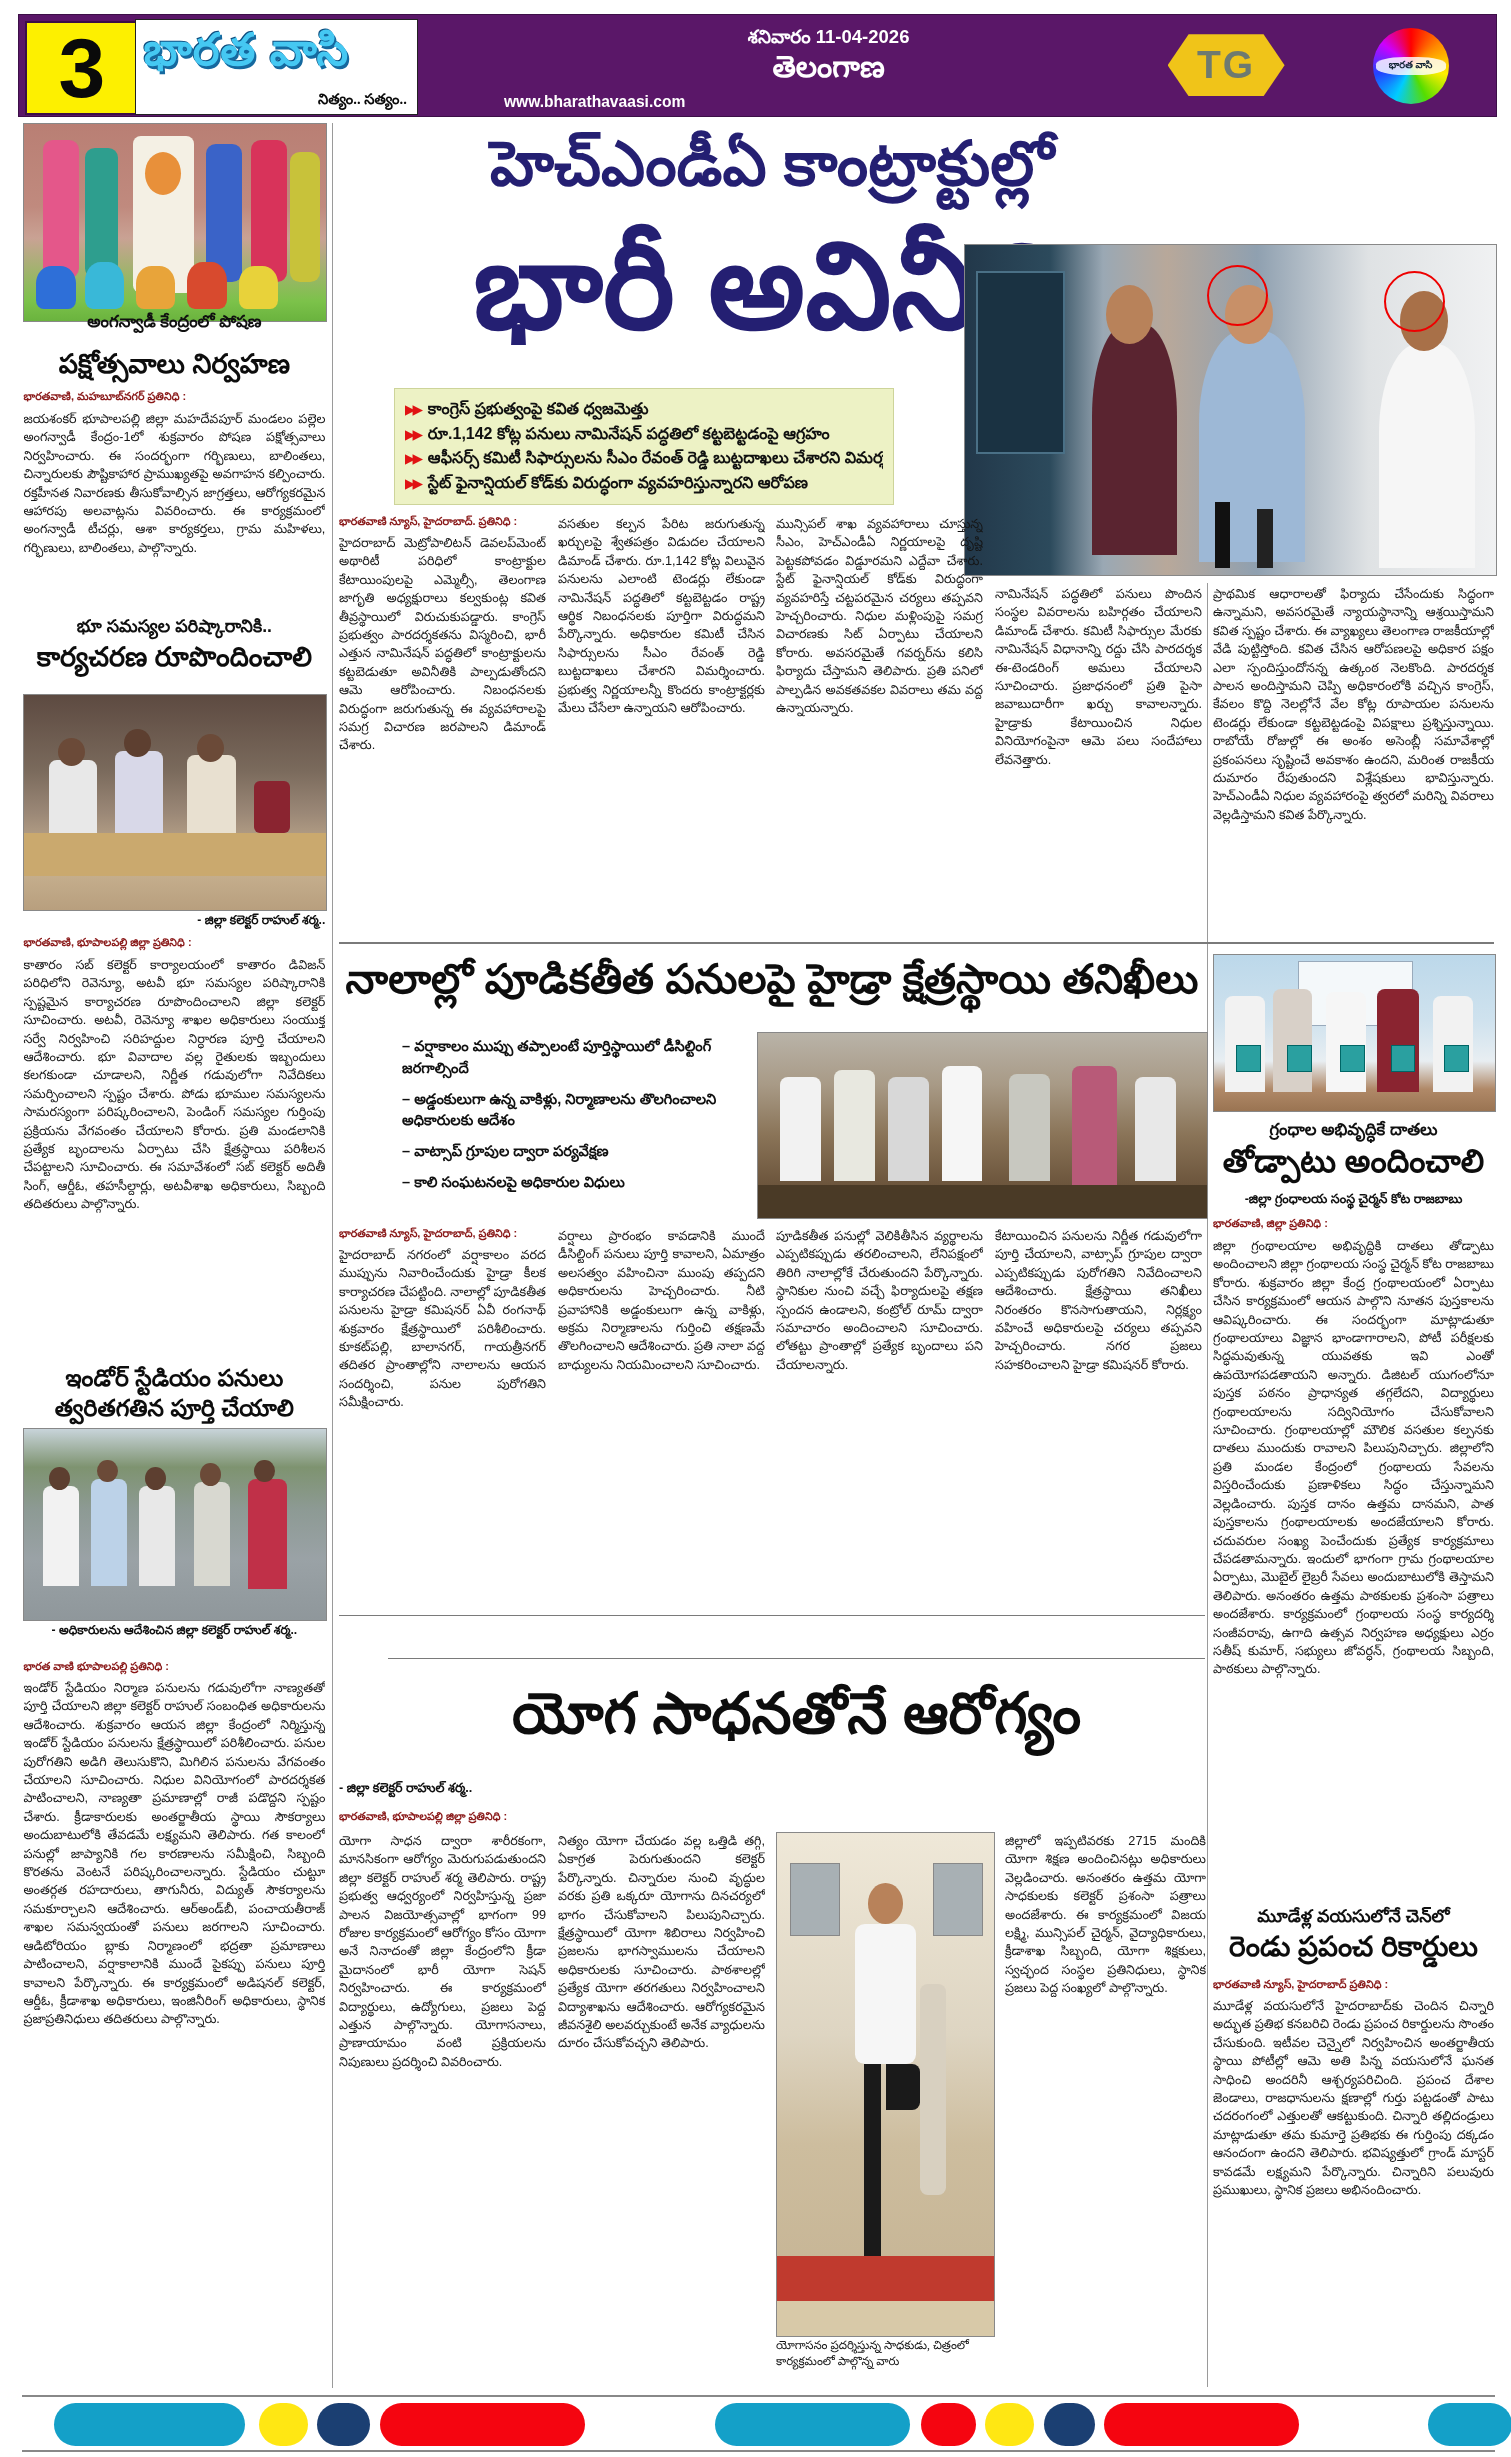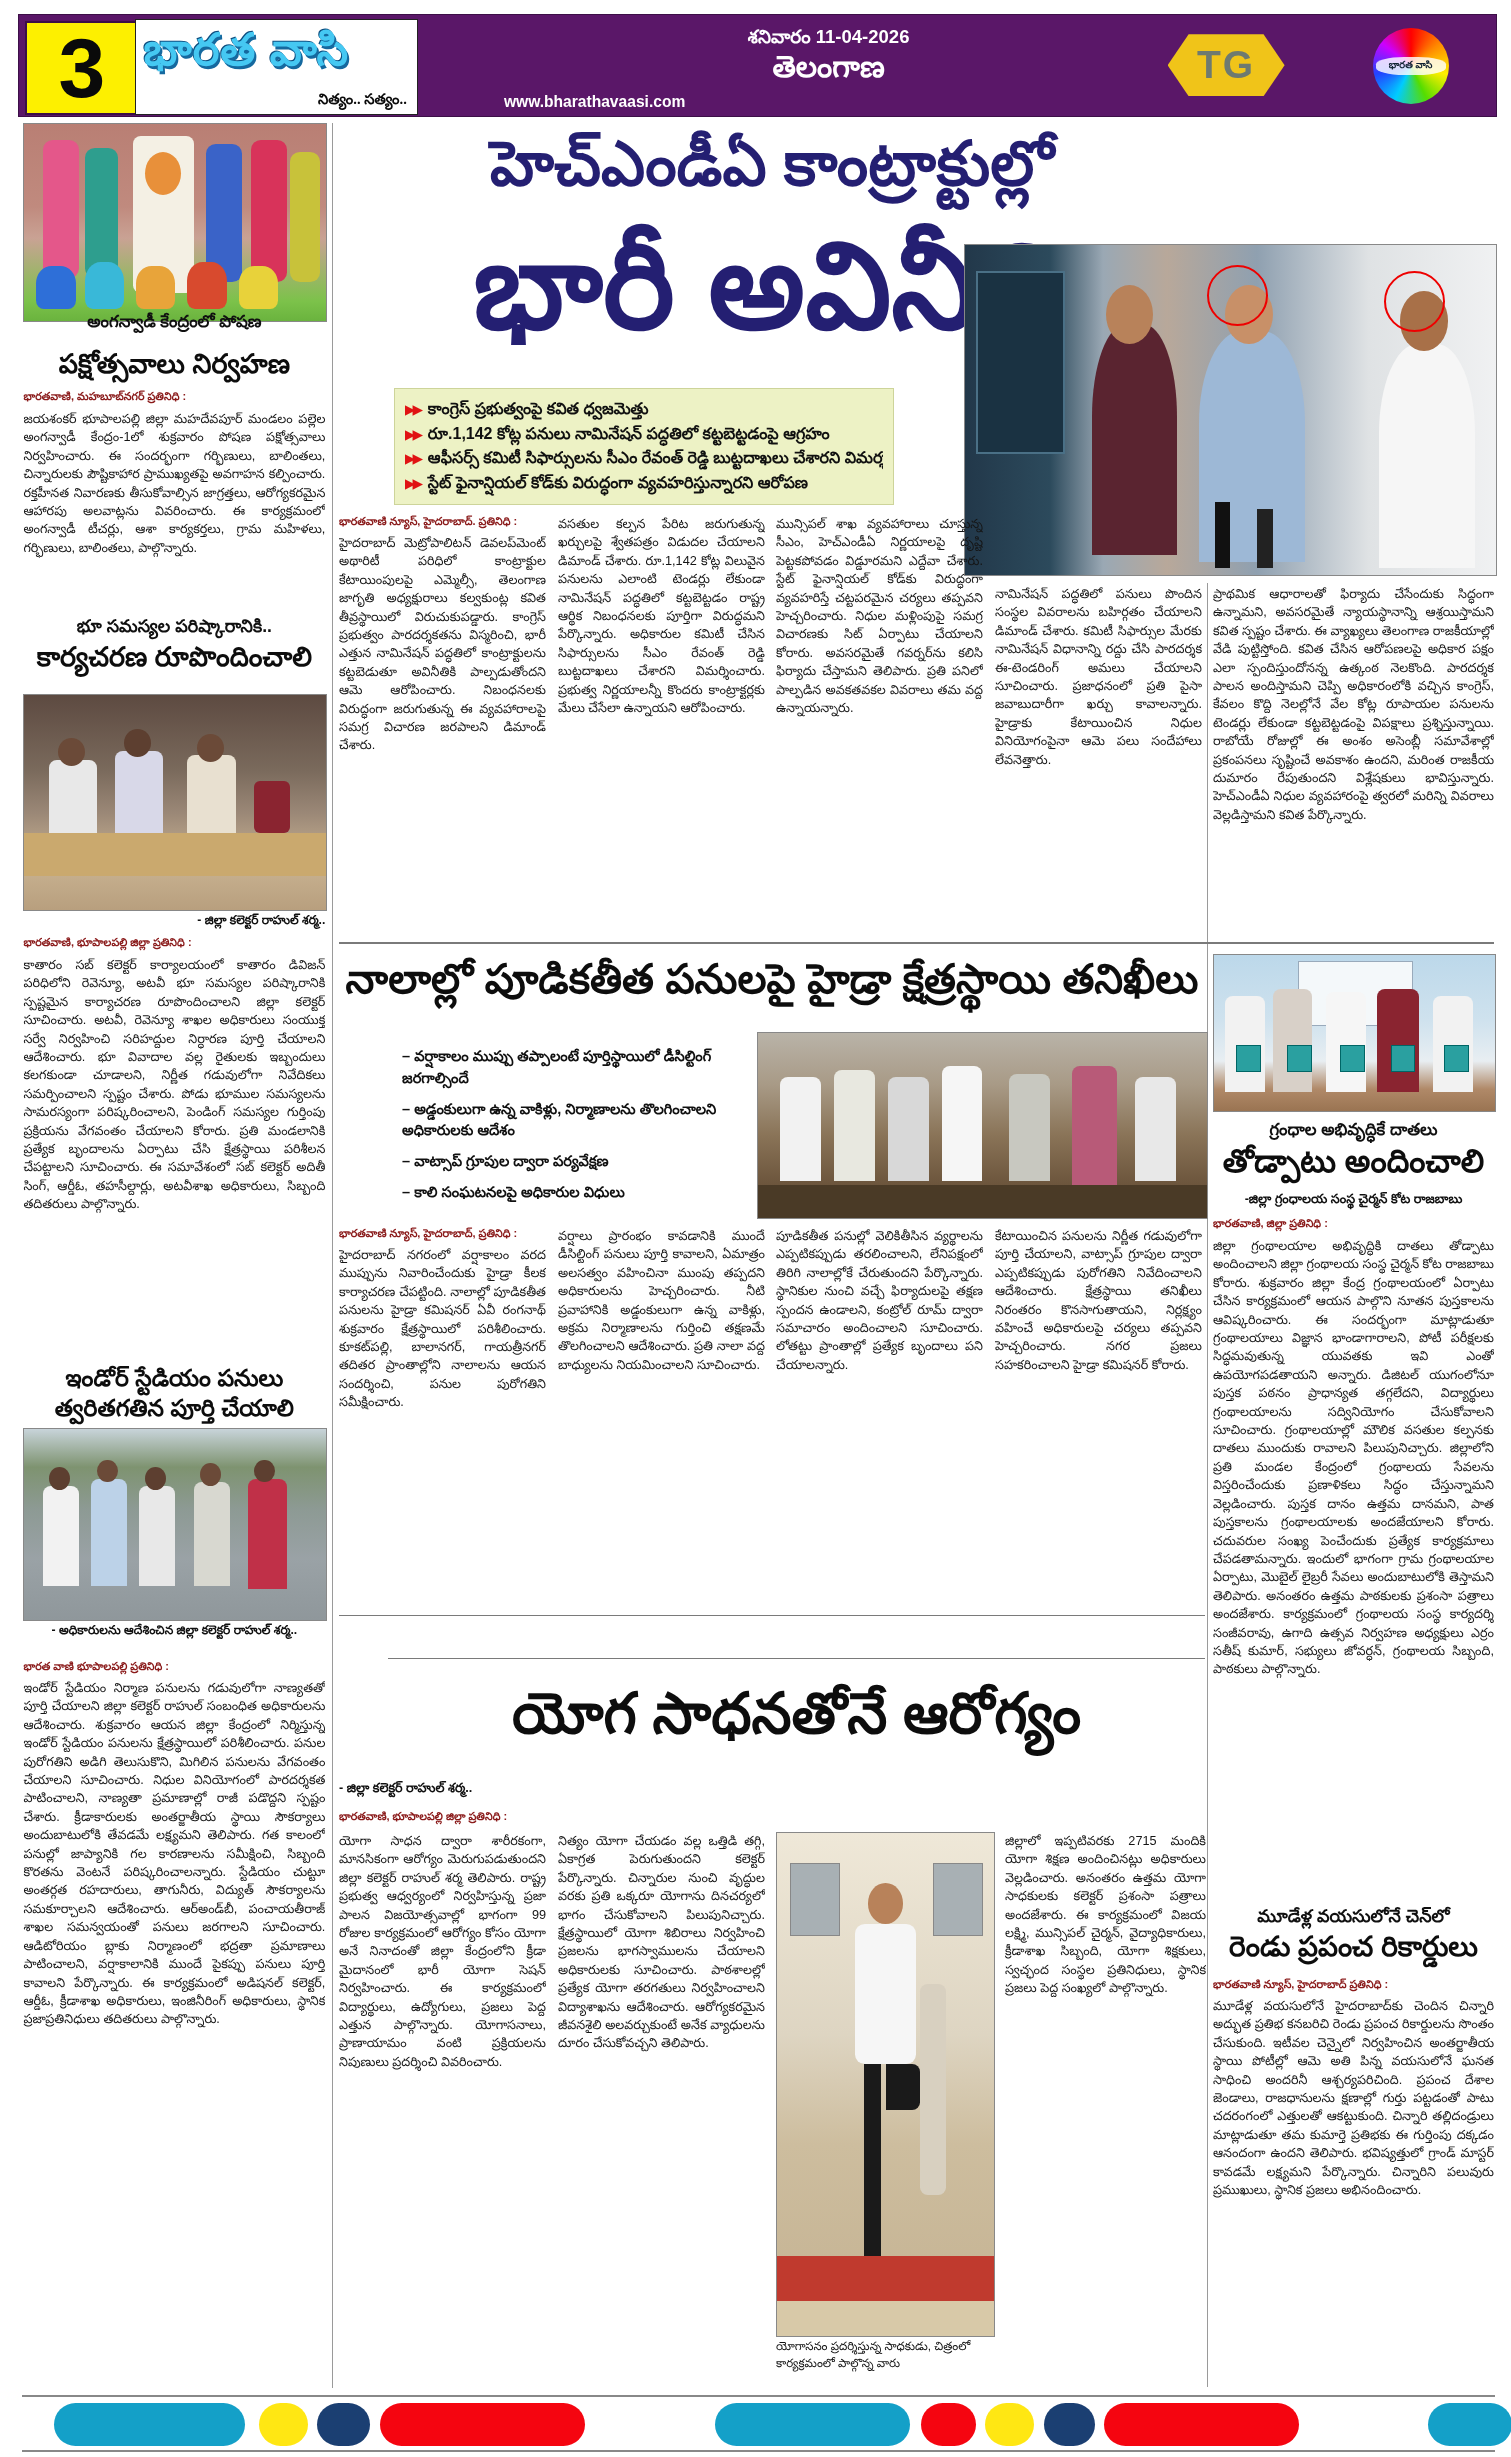--- a/index.html
+++ b/index.html
@@ -159,21 +159,21 @@
   </div>
 
   <div class="abs dateline" style="left:339px;top:515px;width:207px;">భారతవాణి న్యూస్, హైదరాబాద్. ప్రతినిధి :</div>
   <div class="abs body-txt" style="left:339px;top:534px;width:207px;height:402px;">హైదరాబాద్ మెట్రోపాలిటన్ డెవలప్‌మెంట్ అథారిటీ పరిధిలో కాంట్రాక్టుల కేటాయింపులపై ఎమ్మెల్సీ, తెలంగాణ జాగృతి అధ్యక్షురాలు కల్వకుంట్ల కవిత తీవ్రస్థాయిలో విరుచుకుపడ్డారు. కాంగ్రెస్ ప్రభుత్వం పారదర్శకతను విస్మరించి, భారీ ఎత్తున నామినేషన్ పద్ధతిలో కాంట్రాక్టులను కట్టబెడుతూ అవినీతికి పాల్పడుతోందని ఆమె ఆరోపించారు. నిబంధనలకు విరుద్ధంగా జరుగుతున్న ఈ వ్యవహారాలపై సమగ్ర విచారణ జరపాలని డిమాండ్ చేశారు.</div>
   <div class="abs body-txt" style="left:558px;top:515px;width:207px;height:421px;">వసతుల కల్పన పేరిట జరుగుతున్న ఖర్చులపై శ్వేతపత్రం విడుదల చేయాలని డిమాండ్ చేశారు. రూ.1,142 కోట్ల విలువైన పనులను ఎలాంటి టెండర్లు లేకుండా నామినేషన్ పద్ధతిలో కట్టబెట్టడం రాష్ట్ర ఆర్థిక నిబంధనలకు పూర్తిగా విరుద్ధమని పేర్కొన్నారు. అధికారుల కమిటీ చేసిన సిఫార్సులను సీఎం రేవంత్ రెడ్డి బుట్టదాఖలు చేశారని విమర్శించారు. ప్రభుత్వ నిర్ణయాలన్నీ కొందరు కాంట్రాక్టర్లకు మేలు చేసేలా ఉన్నాయని ఆరోపించారు.</div>
   <div class="abs body-txt" style="left:776px;top:515px;width:207px;height:421px;">మున్సిపల్ శాఖ వ్యవహారాలు చూస్తున్న సీఎం, హెచ్ఎండీఏ నిర్ణయాలపై దృష్టి పెట్టకపోవడం విడ్డూరమని ఎద్దేవా చేశారు. స్టేట్ ఫైనాన్షియల్ కోడ్‌కు విరుద్ధంగా వ్యవహరిస్తే చట్టపరమైన చర్యలు తప్పవని హెచ్చరించారు. నిధుల మళ్లింపుపై సమగ్ర విచారణకు సిట్ ఏర్పాటు చేయాలని కోరారు. అవసరమైతే గవర్నర్‌ను కలిసి ఫిర్యాదు చేస్తామని తెలిపారు. ప్రతి పనిలో పాల్పడిన అవకతవకల వివరాలు తమ వద్ద ఉన్నాయన్నారు.</div>
   <div class="abs body-txt" style="left:995px;top:585px;width:207px;height:351px;">నామినేషన్ పద్ధతిలో పనులు పొందిన సంస్థల వివరాలను బహిర్గతం చేయాలని డిమాండ్ చేశారు. కమిటీ సిఫార్సుల మేరకు నామినేషన్ విధానాన్ని రద్దు చేసి పారదర్శక ఈ-టెండరింగ్ అమలు చేయాలని సూచించారు. ప్రజాధనంలో ప్రతి పైసా జవాబుదారీగా ఖర్చు కావాలన్నారు. హైడ్రాకు కేటాయించిన నిధుల వినియోగంపైనా ఆమె పలు సందేహాలు లేవనెత్తారు.</div>
   <div class="abs body-txt" style="left:1213px;top:585px;width:281px;height:351px;">ప్రాథమిక ఆధారాలతో ఫిర్యాదు చేసేందుకు సిద్ధంగా ఉన్నామని, అవసరమైతే న్యాయస్థానాన్ని ఆశ్రయిస్తామని కవిత స్పష్టం చేశారు. ఈ వ్యాఖ్యలు తెలంగాణ రాజకీయాల్లో వేడి పుట్టిస్తోంది. కవిత చేసిన ఆరోపణలపై అధికార పక్షం ఎలా స్పందిస్తుందోనన్న ఉత్కంఠ నెలకొంది. పారదర్శక పాలన అందిస్తామని చెప్పి అధికారంలోకి వచ్చిన కాంగ్రెస్, కేవలం కొద్ది నెలల్లోనే వేల కోట్ల రూపాయల పనులను టెండర్లు లేకుండా కట్టబెట్టడంపై విపక్షాలు ప్రశ్నిస్తున్నాయి. రాబోయే రోజుల్లో ఈ అంశం అసెంబ్లీ సమావేశాల్లో ప్రకంపనలు సృష్టించే అవకాశం ఉందని, మరింత రాజకీయ దుమారం రేపుతుందని విశ్లేషకులు భావిస్తున్నారు. హెచ్ఎండీఏ నిధుల వ్యవహారంపై త్వరలో మరిన్ని వివరాలు వెల్లడిస్తామని కవిత పేర్కొన్నారు.</div>
 
   <div class="abs headline" style="left:339px;top:956px;width:866px;font-size:41px;white-space:nowrap;">నాలాల్లో పూడికతీత పనులపై హైడ్రా క్షేత్రస్థాయి తనిఖీలు</div>
-  <div class="abs dashlist" style="left:402px;top:1036px;width:341px;height:183px;overflow:hidden;margin-top:10px;">
+  <div class="abs dashlist" style="left:402px;top:1036px;width:341px;height:183px;overflow:hidden;">
     <div>వర్షాకాలం ముప్పు తప్పాలంటే పూర్తిస్థాయిలో డీసిల్టింగ్ జరగాల్సిందే</div>
     <div>అడ్డంకులుగా ఉన్న వాకిళ్లు, నిర్మాణాలను తొలగించాలని అధికారులకు ఆదేశం</div>
     <div>వాట్సాప్ గ్రూపుల ద్వారా పర్యవేక్షణ</div>
     <div>కాలి సంఘటనలపై అధికారుల విధులు</div>
   </div>
   <div class="abs photo" style="left:757px;top:1032px;width:449px;height:185px;background:linear-gradient(180deg,#b9b3a8 0%,#a89a86 28%,#8a7458 55%,#6e573e 80%,#5d4832 100%);">
     <div class="pe" style="left:5%;top:24%;width:9%;height:56%;background:#f2f2f2;border-radius:7.8px 7.8px 0 0;"></div>
     <div class="pe" style="left:17%;top:20%;width:9%;height:60%;background:#e8e8e0;border-radius:7.8px 7.8px 0 0;"></div>
     <div class="pe" style="left:29%;top:24%;width:9%;height:56%;background:#d8d8d8;border-radius:7.8px 7.8px 0 0;"></div>
     <div class="pe" style="left:41%;top:18%;width:9%;height:62%;background:#f6f6f6;border-radius:7.8px 7.8px 0 0;"></div>
@@ -197,21 +197,21 @@
     <div class="pe" style="left:6%;top:6%;width:22%;height:14%;background:#a8b0b4;border:1px solid #888;"></div>
     <div class="pe" style="left:72%;top:6%;width:22%;height:14%;background:#a8b0b4;border:1px solid #888;"></div>
     <div class="pe" style="left:42%;top:10%;width:16%;height:8%;background:#b8825a;border-radius:50%;"></div>
     <div class="pe" style="left:36%;top:18%;width:28%;height:28%;background:#f6f6f6;border-radius:9.8px;"></div>
     <div class="pe" style="left:40%;top:46%;width:8%;height:38%;background:#1a1a1a;"></div>
     <div class="pe" style="left:50%;top:46%;width:16%;height:9%;background:#1a1a1a;border-radius:0 7.8px 7.8px 0;"></div>
     <div class="pe" style="left:66%;top:30%;width:12%;height:42%;background:#d8d0c0;border-radius:7.8px;"></div>
     <div class="pe" style="left:0;top:84%;width:100%;height:9%;background:#c03a2e;"></div>
     <div class="pe" style="left:0;top:93%;width:100%;height:7%;background:#d8c9a8;"></div>
   </div>
-  <div class="abs caption" style="left:776px;top:2339px;width:217px;height:49px;overflow:hidden;font-weight:normal;font-size:11.7px;">యోగాసనం ప్రదర్శిస్తున్న సాధకుడు, చిత్రంలో కార్యక్రమంలో పాల్గొన్న వారు</div>
+  <div class="abs caption" style="left:776px;top:2339px;width:217px;height:49px;overflow:hidden;font-weight:normal;font-size:11.7px;font-family:Liberation Serif, serif;">యోగాసనం ప్రదర్శిస్తున్న సాధకుడు, చిత్రంలో కార్యక్రమంలో పాల్గొన్న వారు</div>
   <div class="abs body-txt" style="left:1005px;top:1832px;width:201px;height:556px;">జిల్లాలో ఇప్పటివరకు 2715 మందికి యోగా శిక్షణ అందించినట్లు అధికారులు వెల్లడించారు. అనంతరం ఉత్తమ యోగా సాధకులకు కలెక్టర్ ప్రశంసా పత్రాలు అందజేశారు. ఈ కార్యక్రమంలో విజయ లక్ష్మి, మున్సిపల్ చైర్మన్, వైద్యాధికారులు, క్రీడాశాఖ సిబ్బంది, యోగా శిక్షకులు, స్వచ్ఛంద సంస్థల ప్రతినిధులు, స్థానిక ప్రజలు పెద్ద సంఖ్యలో పాల్గొన్నారు.</div>
 
   <div class="abs photo" style="left:1213px;top:954px;width:281px;height:156px;background:linear-gradient(180deg,#bcd8ea 0%,#cfe2ee 42%,#e8eef2 68%,#b08968 86%,#9a7452 100%);">
     <div class="pe" style="left:30%;top:4%;width:40%;height:40%;background:#f4f8fa;border:1px solid #9ab;"></div>
     <div class="pe" style="left:4%;top:26%;width:14%;height:62%;background:#f2f2f2;border-radius:7.8px 7.8px 0 0;"></div>
     <div class="pe" style="left:21%;top:22%;width:14%;height:66%;background:#d8d0c8;border-radius:7.8px 7.8px 0 0;"></div>
     <div class="pe" style="left:40%;top:24%;width:14%;height:64%;background:#f6f6f6;border-radius:7.8px 7.8px 0 0;"></div>
     <div class="pe" style="left:58%;top:22%;width:15%;height:66%;background:#8a2430;border-radius:7.8px 7.8px 0 0;"></div>
     <div class="pe" style="left:78%;top:26%;width:14%;height:62%;background:#f2f2f2;border-radius:7.8px 7.8px 0 0;"></div>
     <div class="pe" style="left:8%;top:58%;width:8%;height:16%;background:#2aa0a0;border:1px solid #066;"></div>

